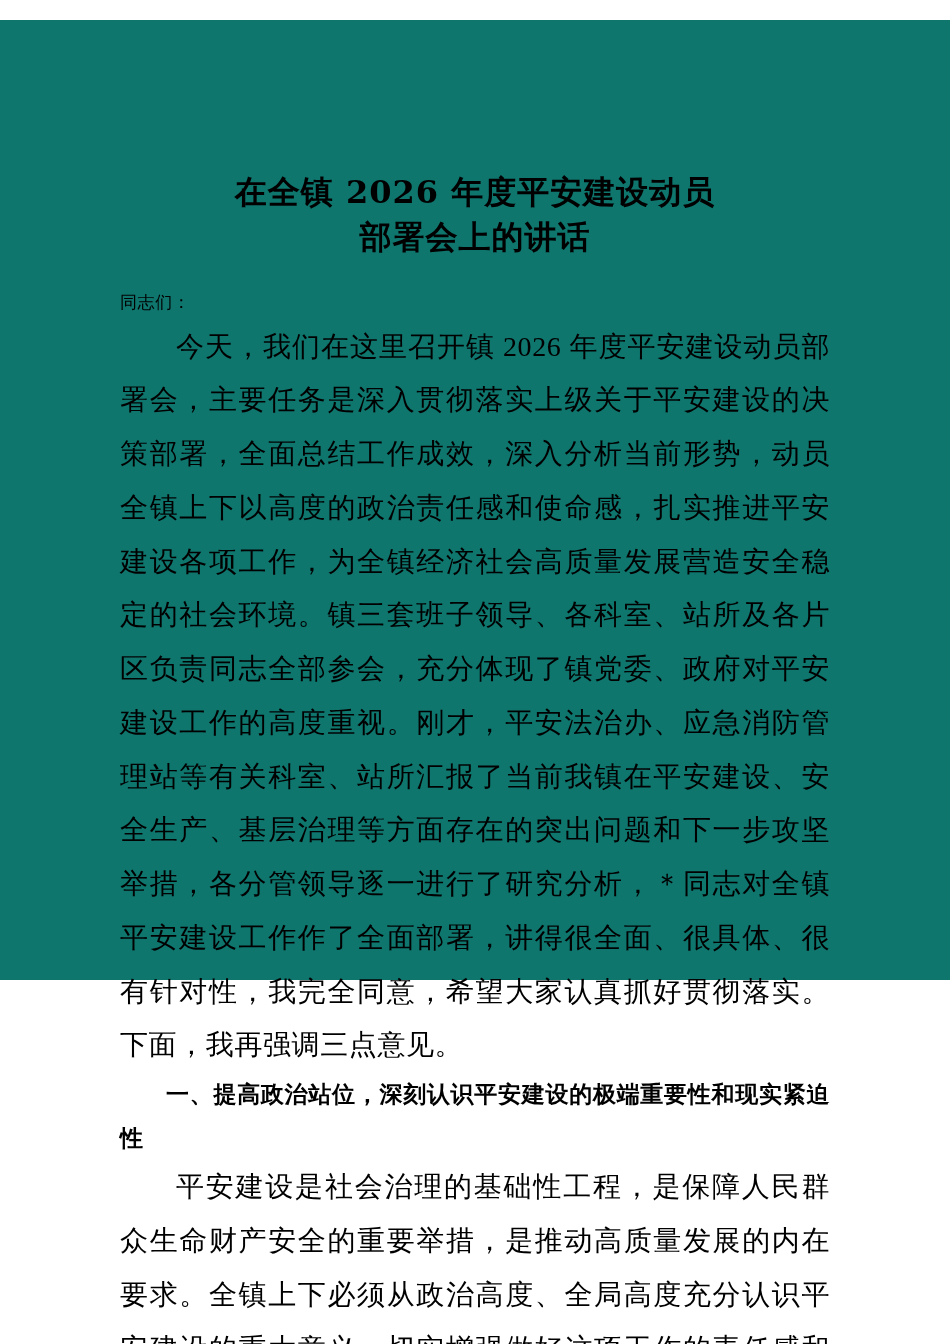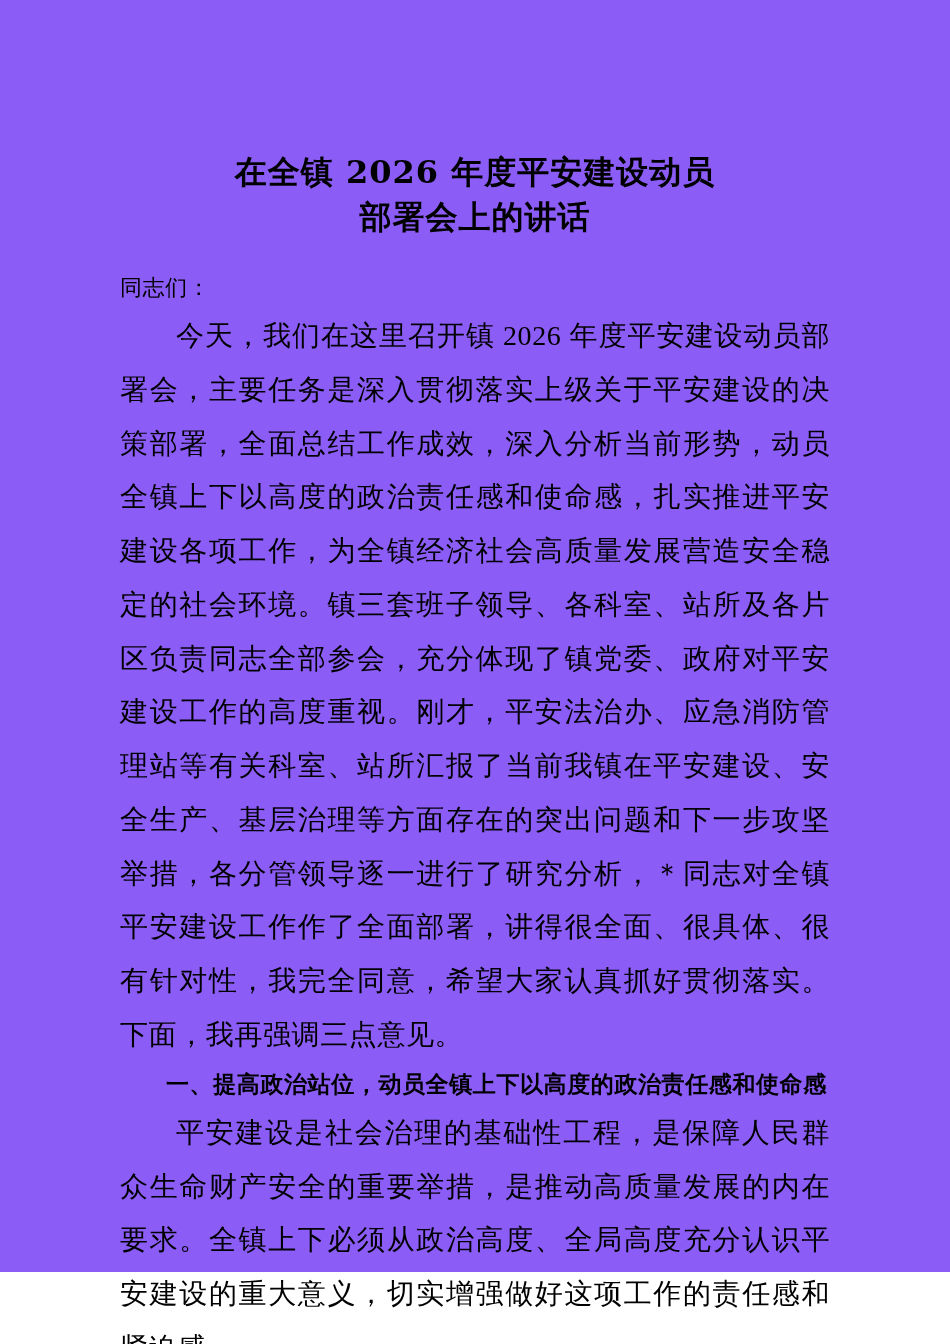--- a/index.html
+++ b/index.html
@@ -10,36 +10,37 @@
   body {
     width: 950px;
     height: 1344px;
     font-family: "Liberation Serif", "DejaVu Serif", serif;
     color: #000000;
     overflow: hidden;
   }
   .page {
     box-sizing: border-box;
     width: 950px;
-    height: 1272px;
+    height: 960px;
     padding: 150px 120px 70px 120px;
-    background: #8b5cf6;
+    background: #0f766e;
+    margin-top: 20px;
   }
   .doc-title {
     text-align: center;
     font-family: "DejaVu Serif", "Liberation Serif", serif;
     font-weight: bold;
     font-size: 32px;
     line-height: 1.42;
     letter-spacing: 1px;
     margin: 0 0 26px 0;
     white-space: pre-line;
   }
   .salutation {
-    font-size: 22px;
+    font-size: 17px;
     line-height: 1.92;
     letter-spacing: 0.6px;
     margin: 0 0 0 0;
   }
   .body-para {
     font-size: 28px;
     line-height: 1.92;
     letter-spacing: 0.6px;
     text-indent: 2em;
     text-align: justify;
@@ -59,15 +60,15 @@
   }
 </style>
 </head>
 <body>
 
 <div class="page">
   <h1 class="doc-title">在全镇 2026 年度平安建设动员
 部署会上的讲话</h1>
   <p class="salutation">同志们：</p>
   <p class="body-para">今天，我们在这里召开镇 2026 年度平安建设动员部署会，主要任务是深入贯彻落实上级关于平安建设的决策部署，全面总结工作成效，深入分析当前形势，动员全镇上下以高度的政治责任感和使命感，扎实推进平安建设各项工作，为全镇经济社会高质量发展营造安全稳定的社会环境。镇三套班子领导、各科室、站所及各片区负责同志全部参会，充分体现了镇党委、政府对平安建设工作的高度重视。刚才，平安法治办、应急消防管理站等有关科室、站所汇报了当前我镇在平安建设、安全生产、基层治理等方面存在的突出问题和下一步攻坚举措，各分管领导逐一进行了研究分析，＊同志对全镇平安建设工作作了全面部署，讲得很全面、很具体、很有针对性，我完全同意，希望大家认真抓好贯彻落实。下面，我再强调三点意见。</p>
-  <p class="section-heading">一、提高政治站位，动员全镇上下以高度的政治责任感和使命感</p>
+  <p class="section-heading">一、提高政治站位，深刻认识平安建设的极端重要性和现实紧迫性</p>
   <p class="body-para">平安建设是社会治理的基础性工程，是保障人民群众生命财产安全的重要举措，是推动高质量发展的内在要求。全镇上下必须从政治高度、全局高度充分认识平安建设的重大意义，切实增强做好这项工作的责任感和紧迫感。</p>
 </div>
 
 </body></html>

